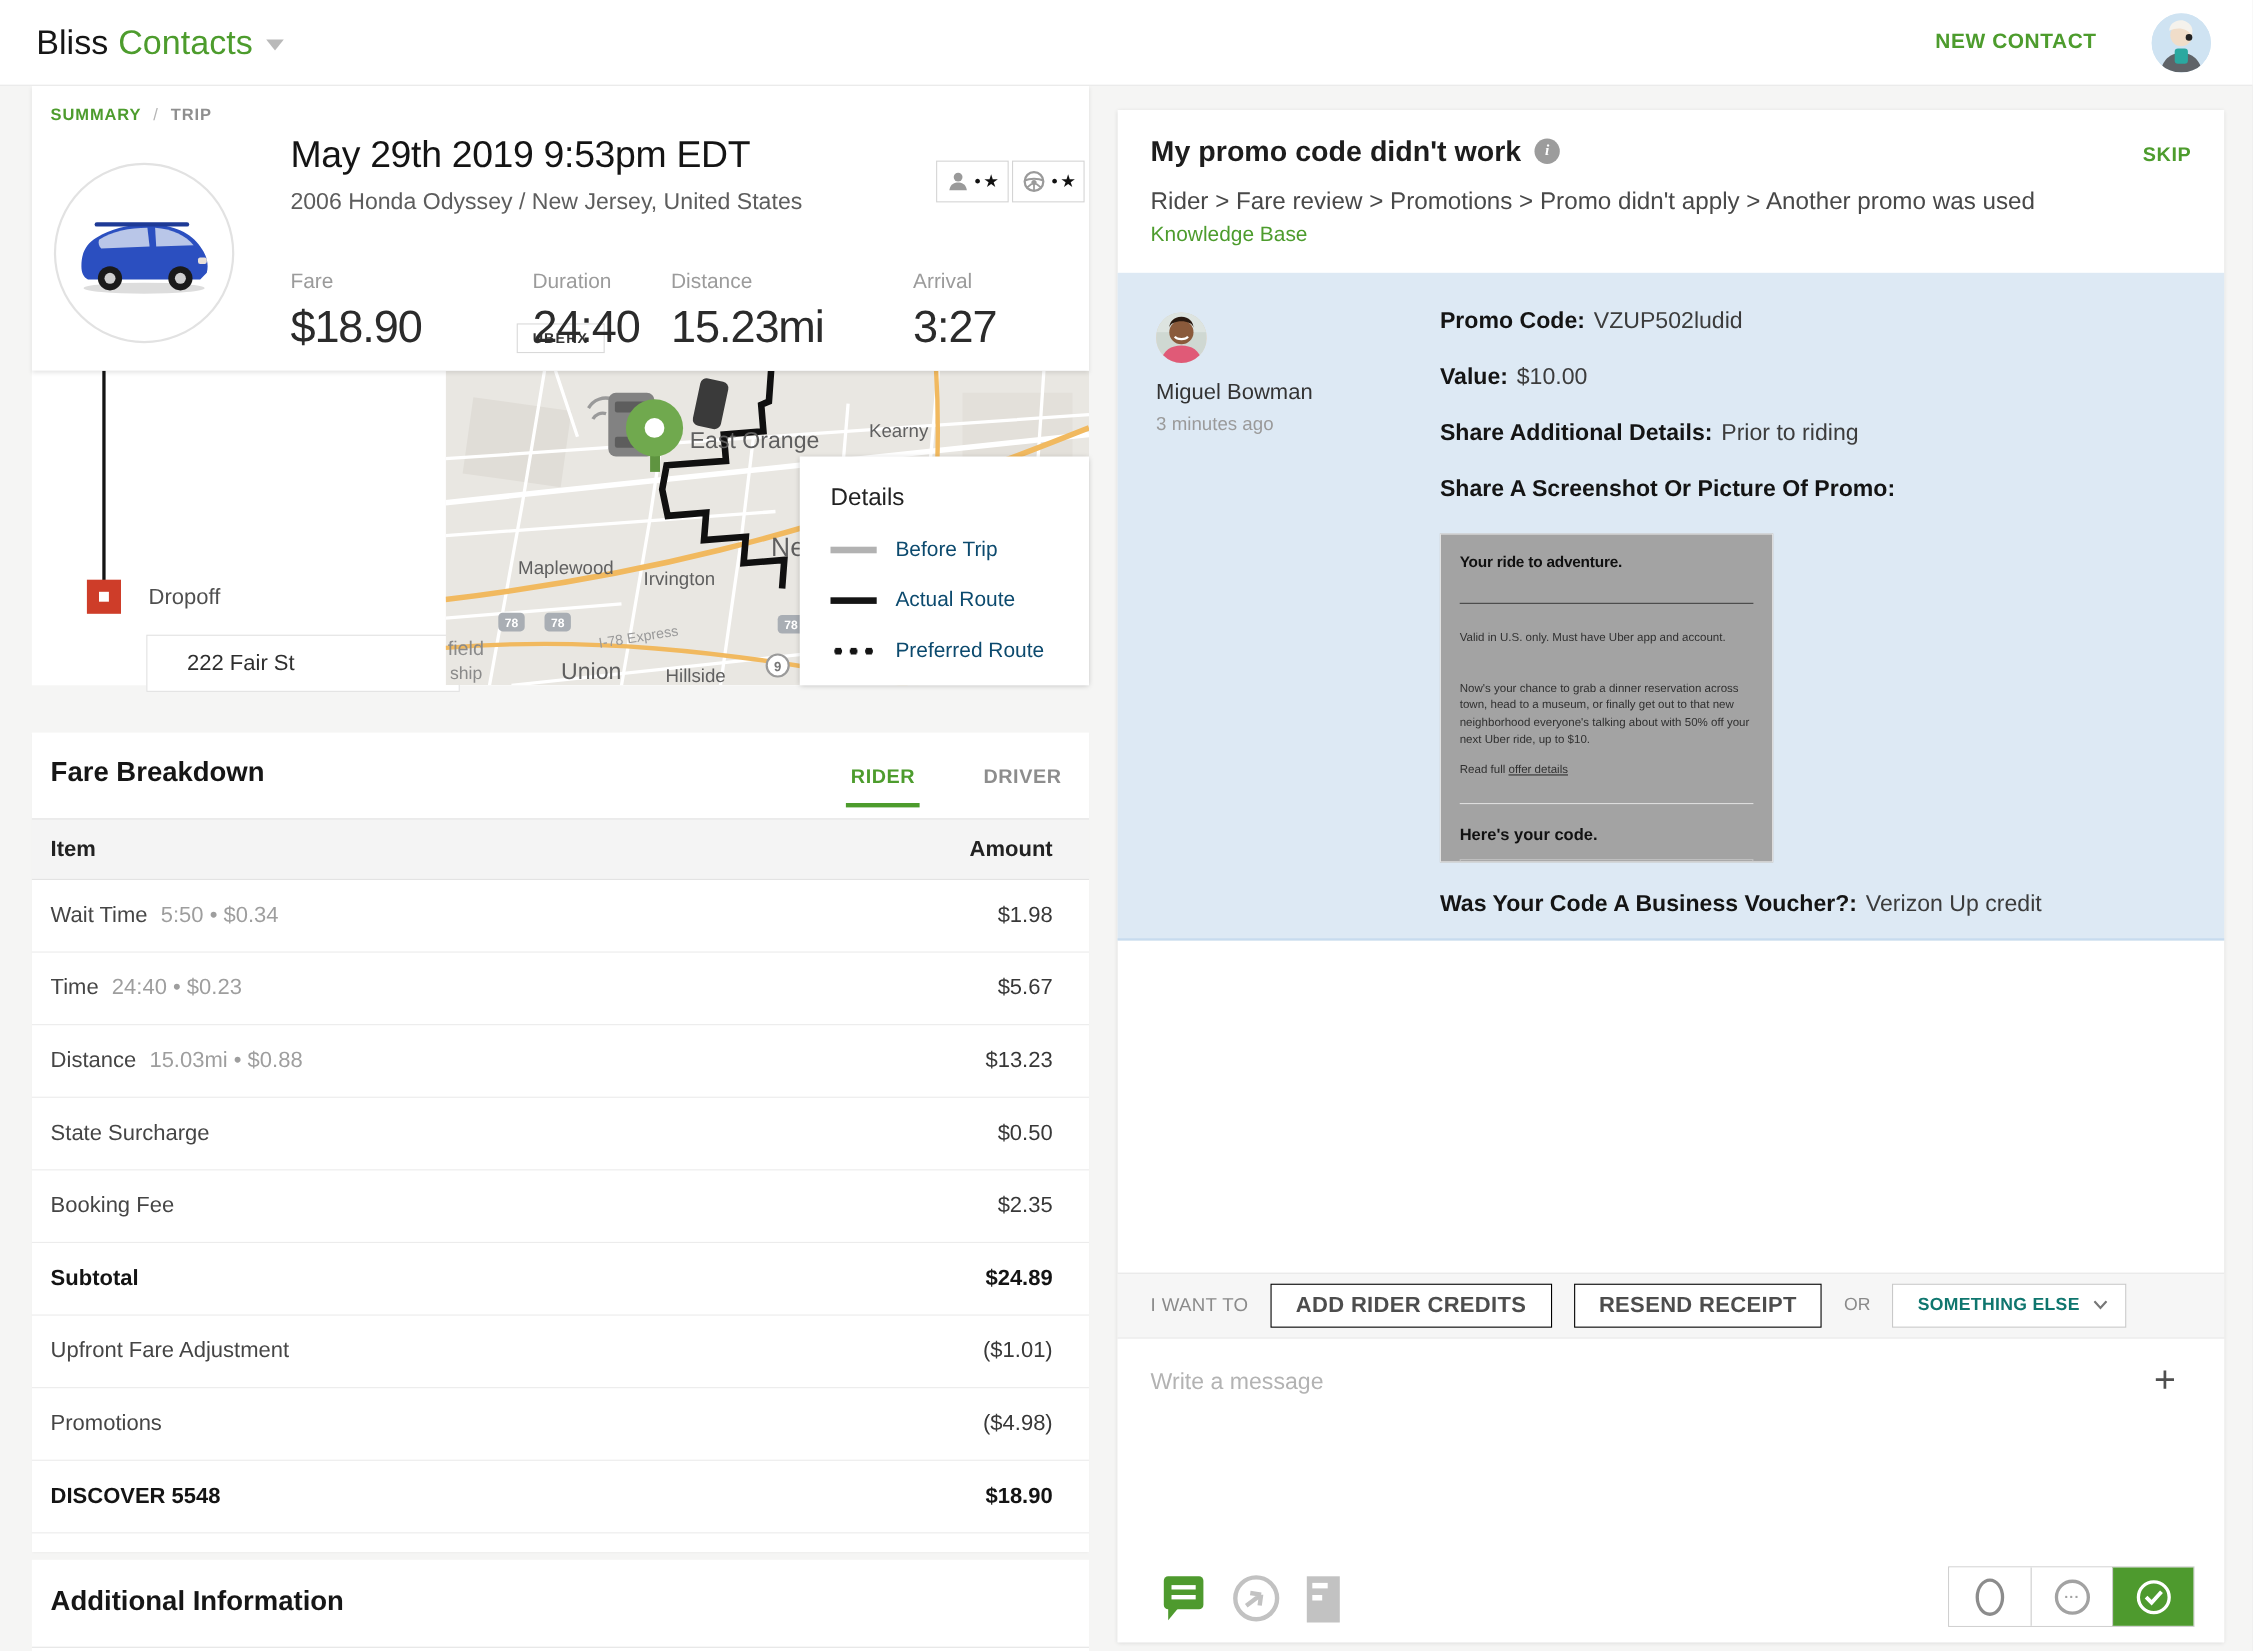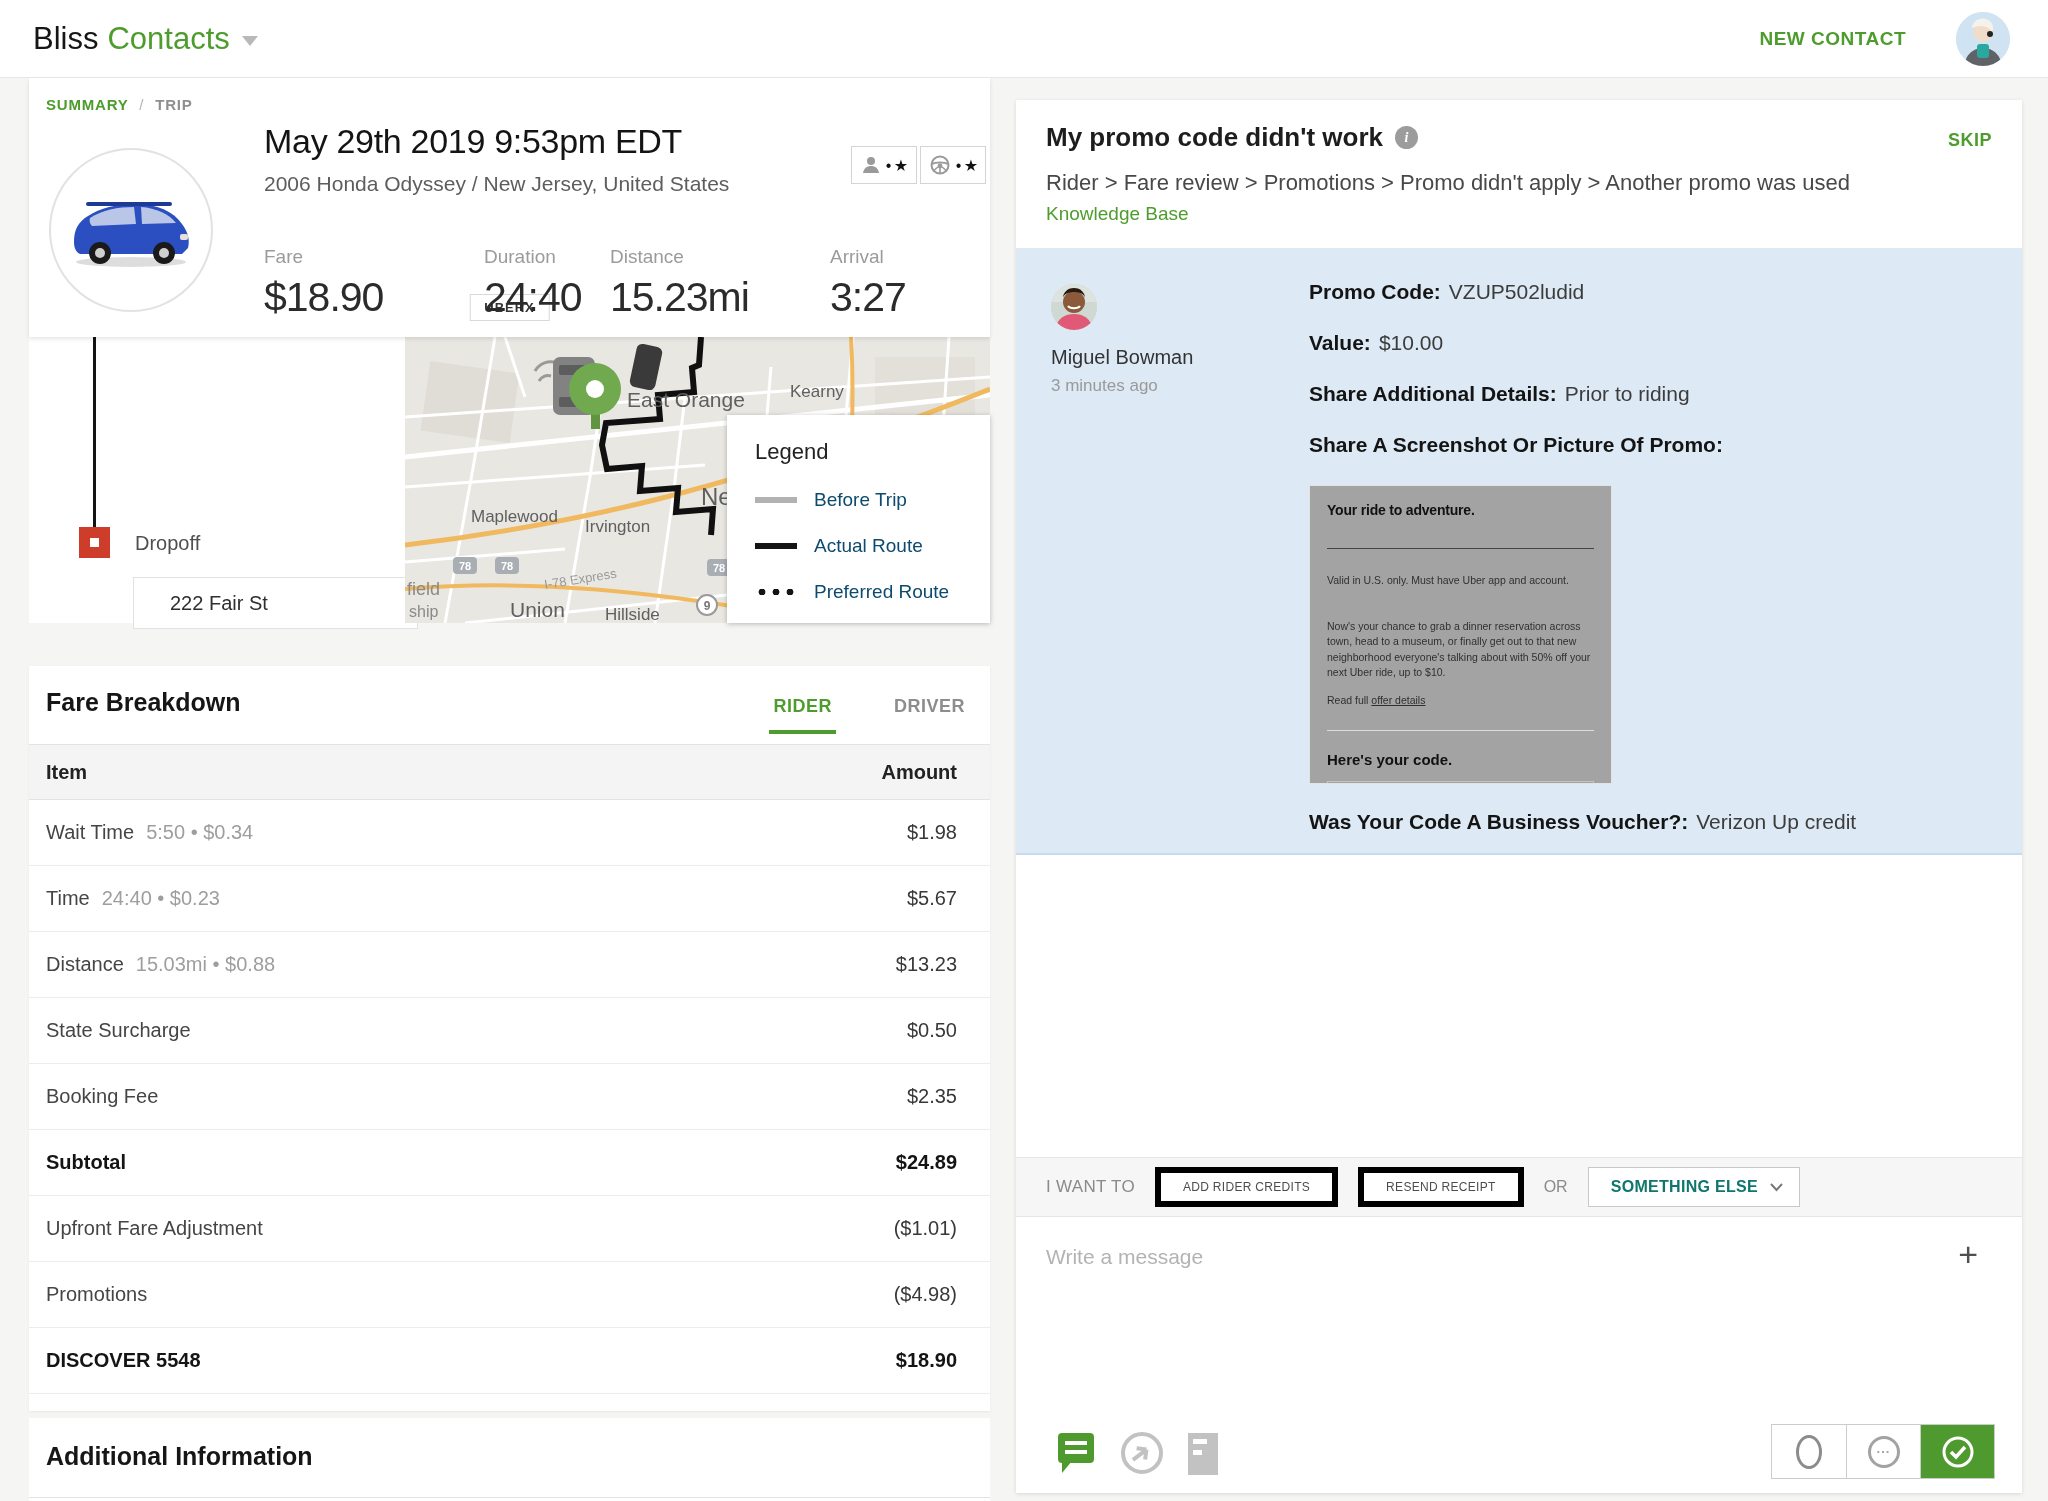--- a/index.html
+++ b/index.html
@@ -106,21 +106,21 @@
   .att-rule-light { height:1px; background:#ddd; margin-top:22px; }
   .att-code-heading { font-size:15px; font-weight:700; color:#111; margin-top:20px; }
   .att-code-box { margin-top:13px; height:40px; border:1px solid #c3c3c3; display:flex; align-items:center; }
   .att-code { font-size:13.5px; font-weight:700; color:#111; margin-left:12px; }
   .voucher-line { font-size:21px; color:#3c3c3c; }
   .voucher-line b { font-weight:700; color:#141414; margin-right:8px;margin-top:35px; }
 
   .action-band { position:absolute; left:0; top:1057px; width:1006px; height:60px; background:#f6f6f6; border-top:1px solid #e6e6e6; border-bottom:1px solid #e6e6e6; display:flex; align-items:center; padding-left:30px; }
   .iwt { font-size:17px; color:#8a8a8a; letter-spacing:.3px; margin-right:20px; }
   .action-btns { display:flex; align-items:center; }
-  .action-btn { height:40px; padding:0 22px; background:#fff; border:6px solid #000000; font-size:12px; font-weight:400; letter-spacing:.3px; color:#4d4d4d; margin-right:20px; display:flex; align-items:center; cursor:pointer; font-family:"Liberation Sans", sans-serif; }
+  .action-btn { height:40px; padding:0 22px; background:#fff; border:1px solid #000000; font-size:20px; font-weight:700; letter-spacing:.3px; color:#4d4d4d; margin-right:20px; display:flex; align-items:center; cursor:pointer; font-family:"Liberation Sans", sans-serif; }
   .or-label { font-size:16px; color:#8a8a8a; margin-right:20px; }
   .dropdown-btn { height:40px; padding:0 16px 0 22px; background:#fff; border:1px solid #c9c9c9; font-size:16px; font-weight:700; letter-spacing:.3px; color:#0f766e; display:flex; align-items:center; cursor:pointer; }
   .dd-chev { margin-left:12px; display:inline-block; }
 
   .compose { position:absolute; left:0; top:1117px; width:1006px; height:203px; background:#fff; cursor:text; }
   .compose-placeholder { position:absolute; left:30px; top:28px; font-size:21px; color:#b3b3b3; }
   .compose-plus { position:absolute; right:44px; top:18px; font-size:34px; font-weight:400; color:#4f4f4f; cursor:pointer; }
 
   .toolbar { position:absolute; left:0; top:1320px; width:1006px; height:73px; background:#fff; }
   .tb-icon { position:absolute; top:11px; cursor:pointer; }
@@ -275,21 +275,21 @@
           <text x="102" y="233" font-size="11" font-weight="bold" fill="#fff" text-anchor="middle">78</text>
           <rect x="302" y="222" width="24" height="17" rx="4" fill="#a9aeb4"></rect>
           <text x="314" y="235" font-size="11" font-weight="bold" fill="#fff" text-anchor="middle">78</text>
           <circle cx="302" cy="268" r="10" fill="#fff" stroke="#9a9a9a" stroke-width="2"></circle>
           <text x="302" y="273" font-size="12" font-weight="bold" fill="#777" text-anchor="middle">9</text>
         </g>
       </svg>
     </div>
 
     <div class="legend">
-      <div class="legend-title">Legend</div>
+      <div class="legend-title">Details</div>
       <div class="legend-items">
 
           <div class="legend-row">
             <span class="legend-swatch before"></span>
             <span class="legend-label">Before Trip</span>
           </div>
 
           <div class="legend-row">
             <span class="legend-swatch actual"></span>
             <span class="legend-label">Actual Route</span>

